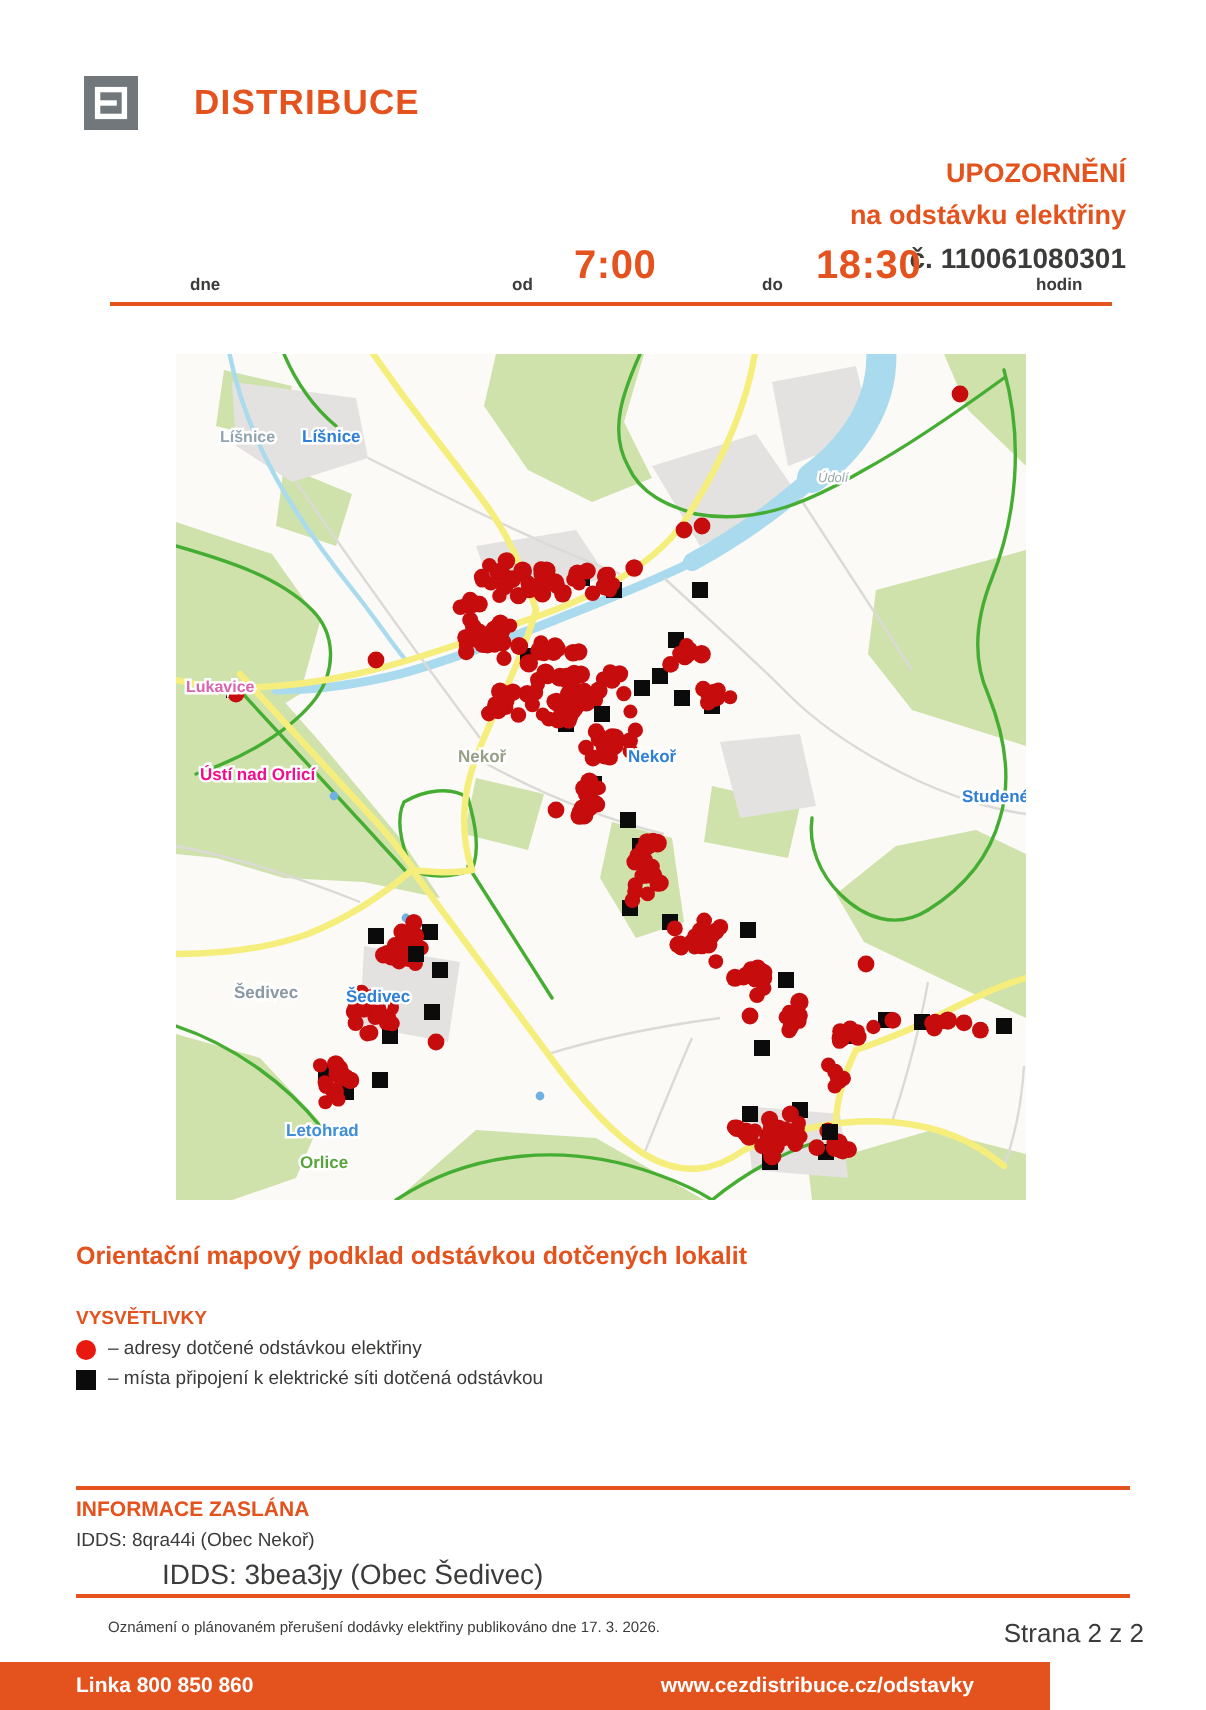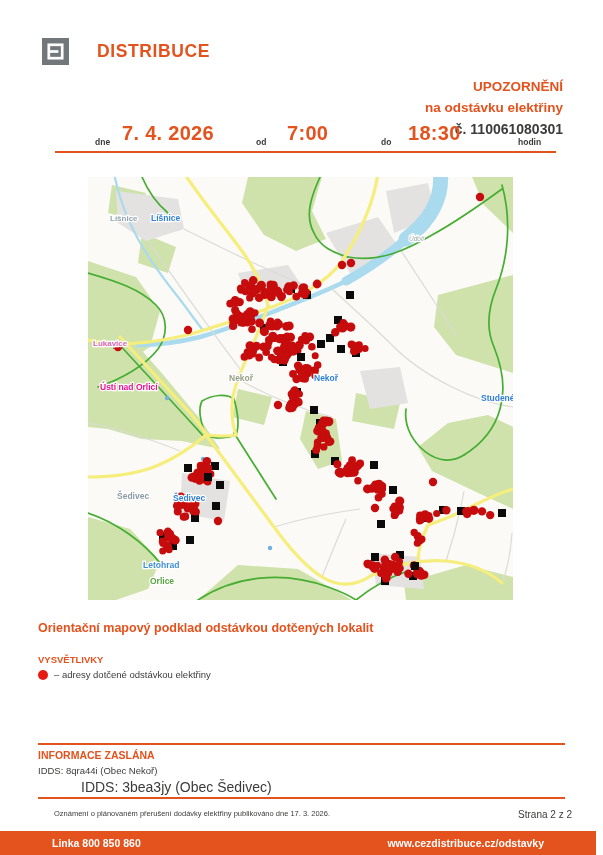--- a/index.html
+++ b/index.html
@@ -31,24 +31,24 @@
   .sym.red-dot{background:#E8190E;border-radius:50%;}
   .sym.black-square{background:#0B0B0B;}
   
   .rule2a{position:absolute;left:38px;top:743px;width:527px;height:2px;background:var(--acc);}
   .info-title{position:absolute;left:38px;top:749px;font-size:10.5px;font-weight:bold;color:var(--acc);}
   .info-line1{position:absolute;left:38px;top:765px;font-size:9.5px;}
   .info-line2{position:absolute;left:38px;top:779px;font-size:14px;margin-left:43px;}
   .rule2b{position:absolute;left:38px;top:797px;width:527px;height:2px;background:var(--acc);}
   
   .footnote{position:absolute;left:22px;top:809px;font-size:7.5px;margin-left:32px;}
-  .pageno{position:absolute;right:31px;top:809px;font-size:10px;}
-  .bar{position:absolute;left:0;bottom:0;width:596px;height:24px;background:var(--acc);
+  .pageno{position:absolute;right:31px;top:809px;font-size:13px;}
+  .bar{position:absolute;left:0;bottom:0;width:525px;height:24px;background:var(--acc);
        color:#fff;font-weight:bold;font-size:10.5px;display:flex;align-items:center;
-       justify-content:space-between;padding:0 52px;box-sizing:border-box;}
+       justify-content:space-between;padding:0 38px;box-sizing:border-box;}
 </style>
 </head>
 <body>
 
 <div class="page">
 
   <div class="logo">
     <svg viewBox="0 0 27 27" width="27" height="27">
       <rect width="27" height="27" fill="#72777C"></rect>
       <rect x="6.8" y="6.8" width="13.4" height="13.4" fill="none" stroke="#fff" stroke-width="2.7"></rect>
@@ -56,21 +56,20 @@
     </svg>
   </div>
   <div class="brand">DISTRIBUCE</div>
   <div class="notice">
     <div class="n1">UPOZORNĚNÍ</div>
     <div class="n1">na odstávku elektřiny</div>
     <div class="n2">č. 110061080301</div>
   </div>
 
   <span class="sch-label l-dne">dne</span>
-  <span class="sch-value v-date">7. 4. 2026</span>
   <span class="sch-label l-od">od</span>
   <span class="sch-value v-from">7:00</span>
   <span class="sch-label l-do">do</span>
   <span class="sch-value v-to">18:30</span>
   <span class="sch-label l-hodin">hodin</span>
   <div class="rule"></div>
 
   <div class="map-wrap">
     <svg id="map-svg" viewBox="0 0 425 423" width="425" height="423">
       <rect width="425" height="423" fill="#FBFAF6"></rect>
@@ -578,20 +577,24 @@
     </svg>
   </div>
 
   <div class="caption">Orientační mapový podklad odstávkou dotčených lokalit</div>
   <div class="legend-title">VYSVĚTLIVKY</div>
   <div id="legend-items">
       <div class="legend-row">
         <span class="sym red-dot"></span>
         <span>– adresy dotčené odstávkou elektřiny</span>
       </div>
+      <div class="legend-row">
+        <span class="sym black-square"></span>
+        <span>– místa připojení k elektrické síti dotčená odstávkou</span>
+      </div>
     </div>
 
   <div class="rule2a"></div>
   <div class="info-title">INFORMACE ZASLÁNA</div>
   <div class="info-line1">IDDS: 8qra44i (Obec Nekoř)</div>
   <div class="info-line2">IDDS: 3bea3jy (Obec Šedivec)</div>
   <div class="rule2b"></div>
 
   <div class="footnote">Oznámení o plánovaném přerušení dodávky elektřiny publikováno dne 17. 3. 2026.</div>
   <div class="pageno">Strana 2 z 2</div>

